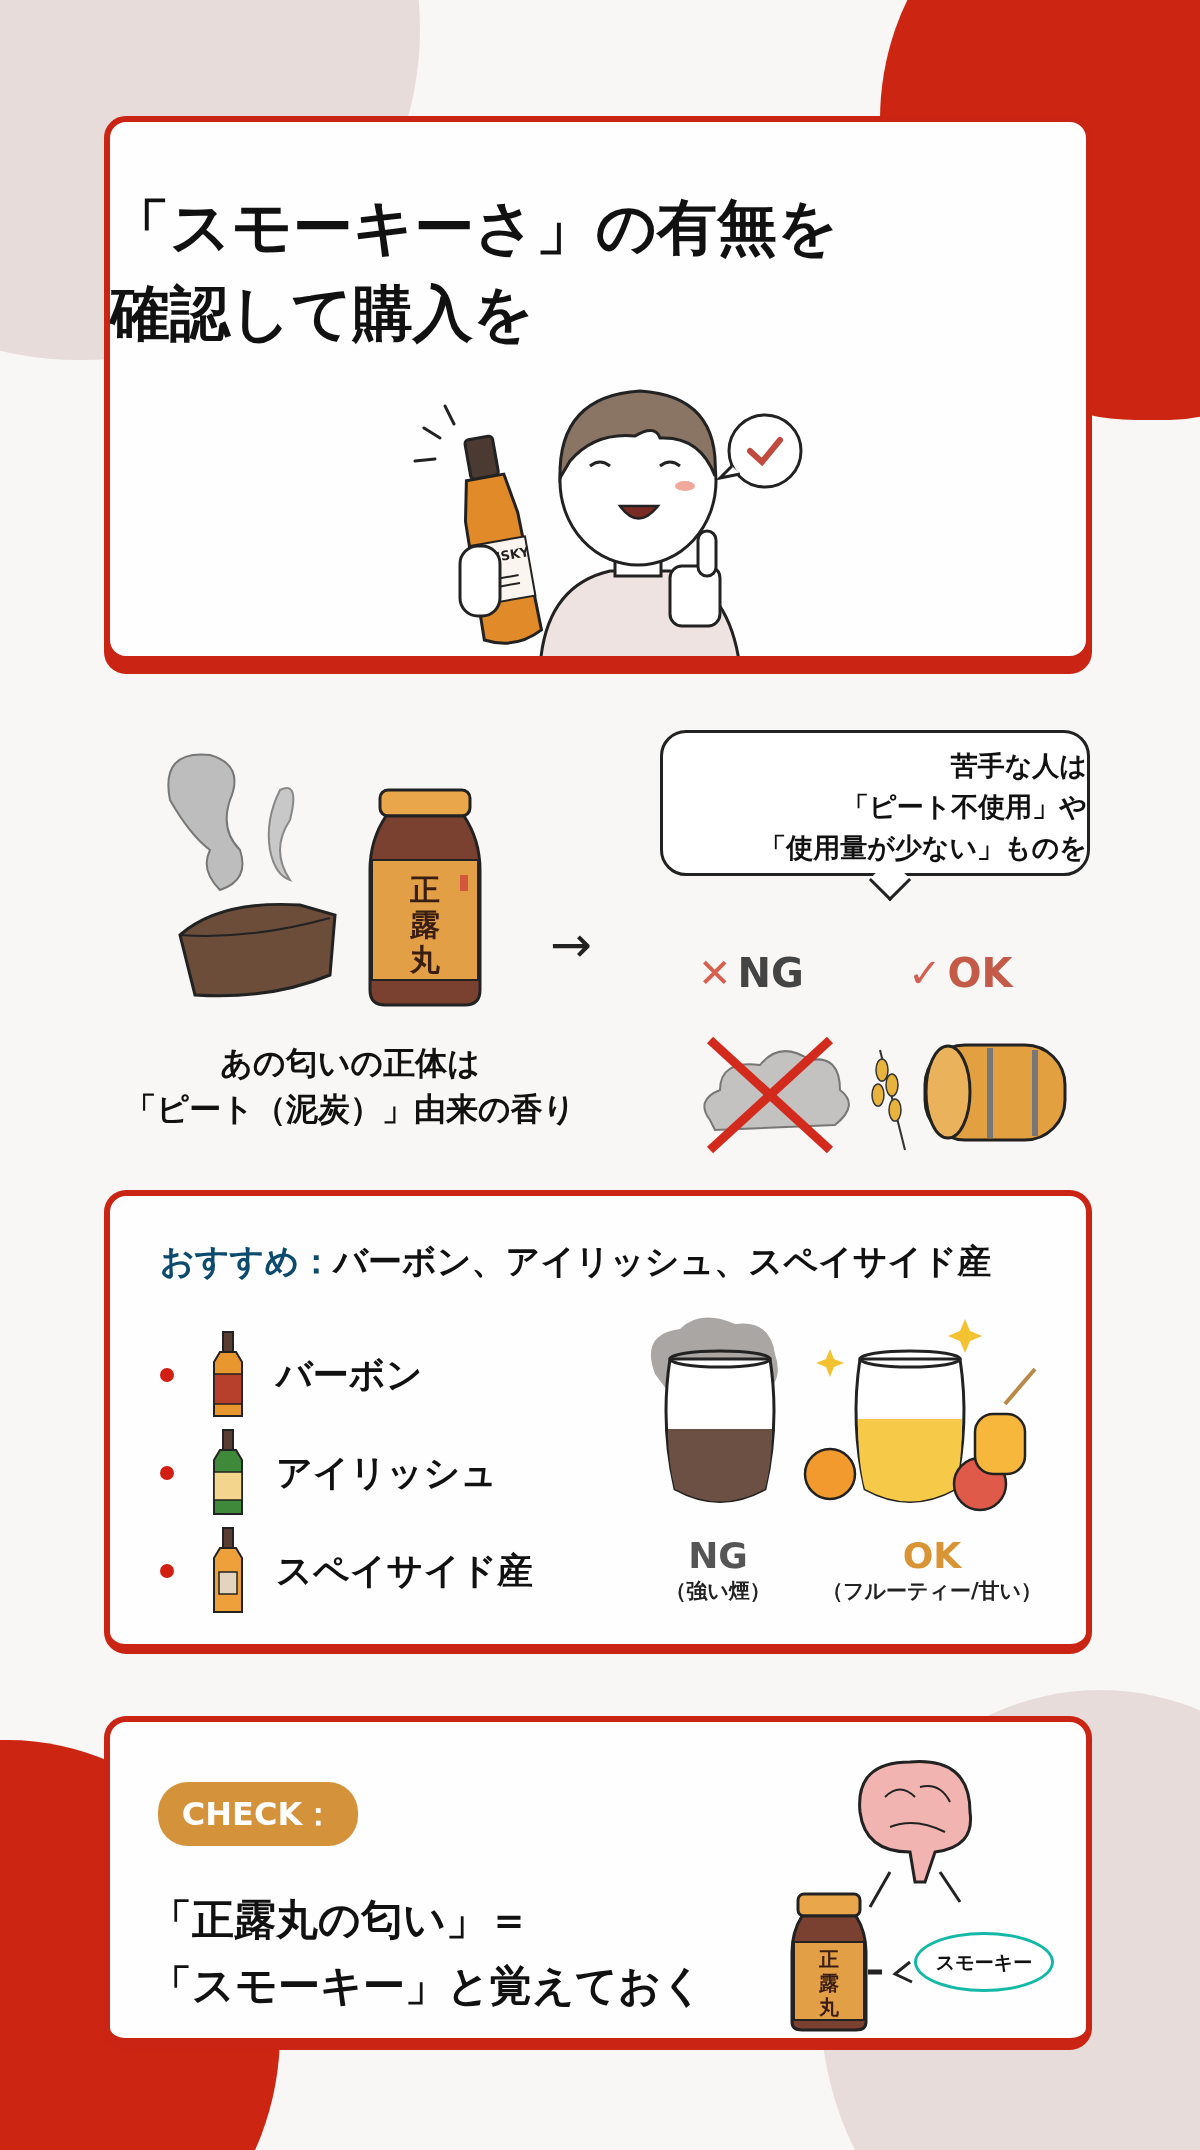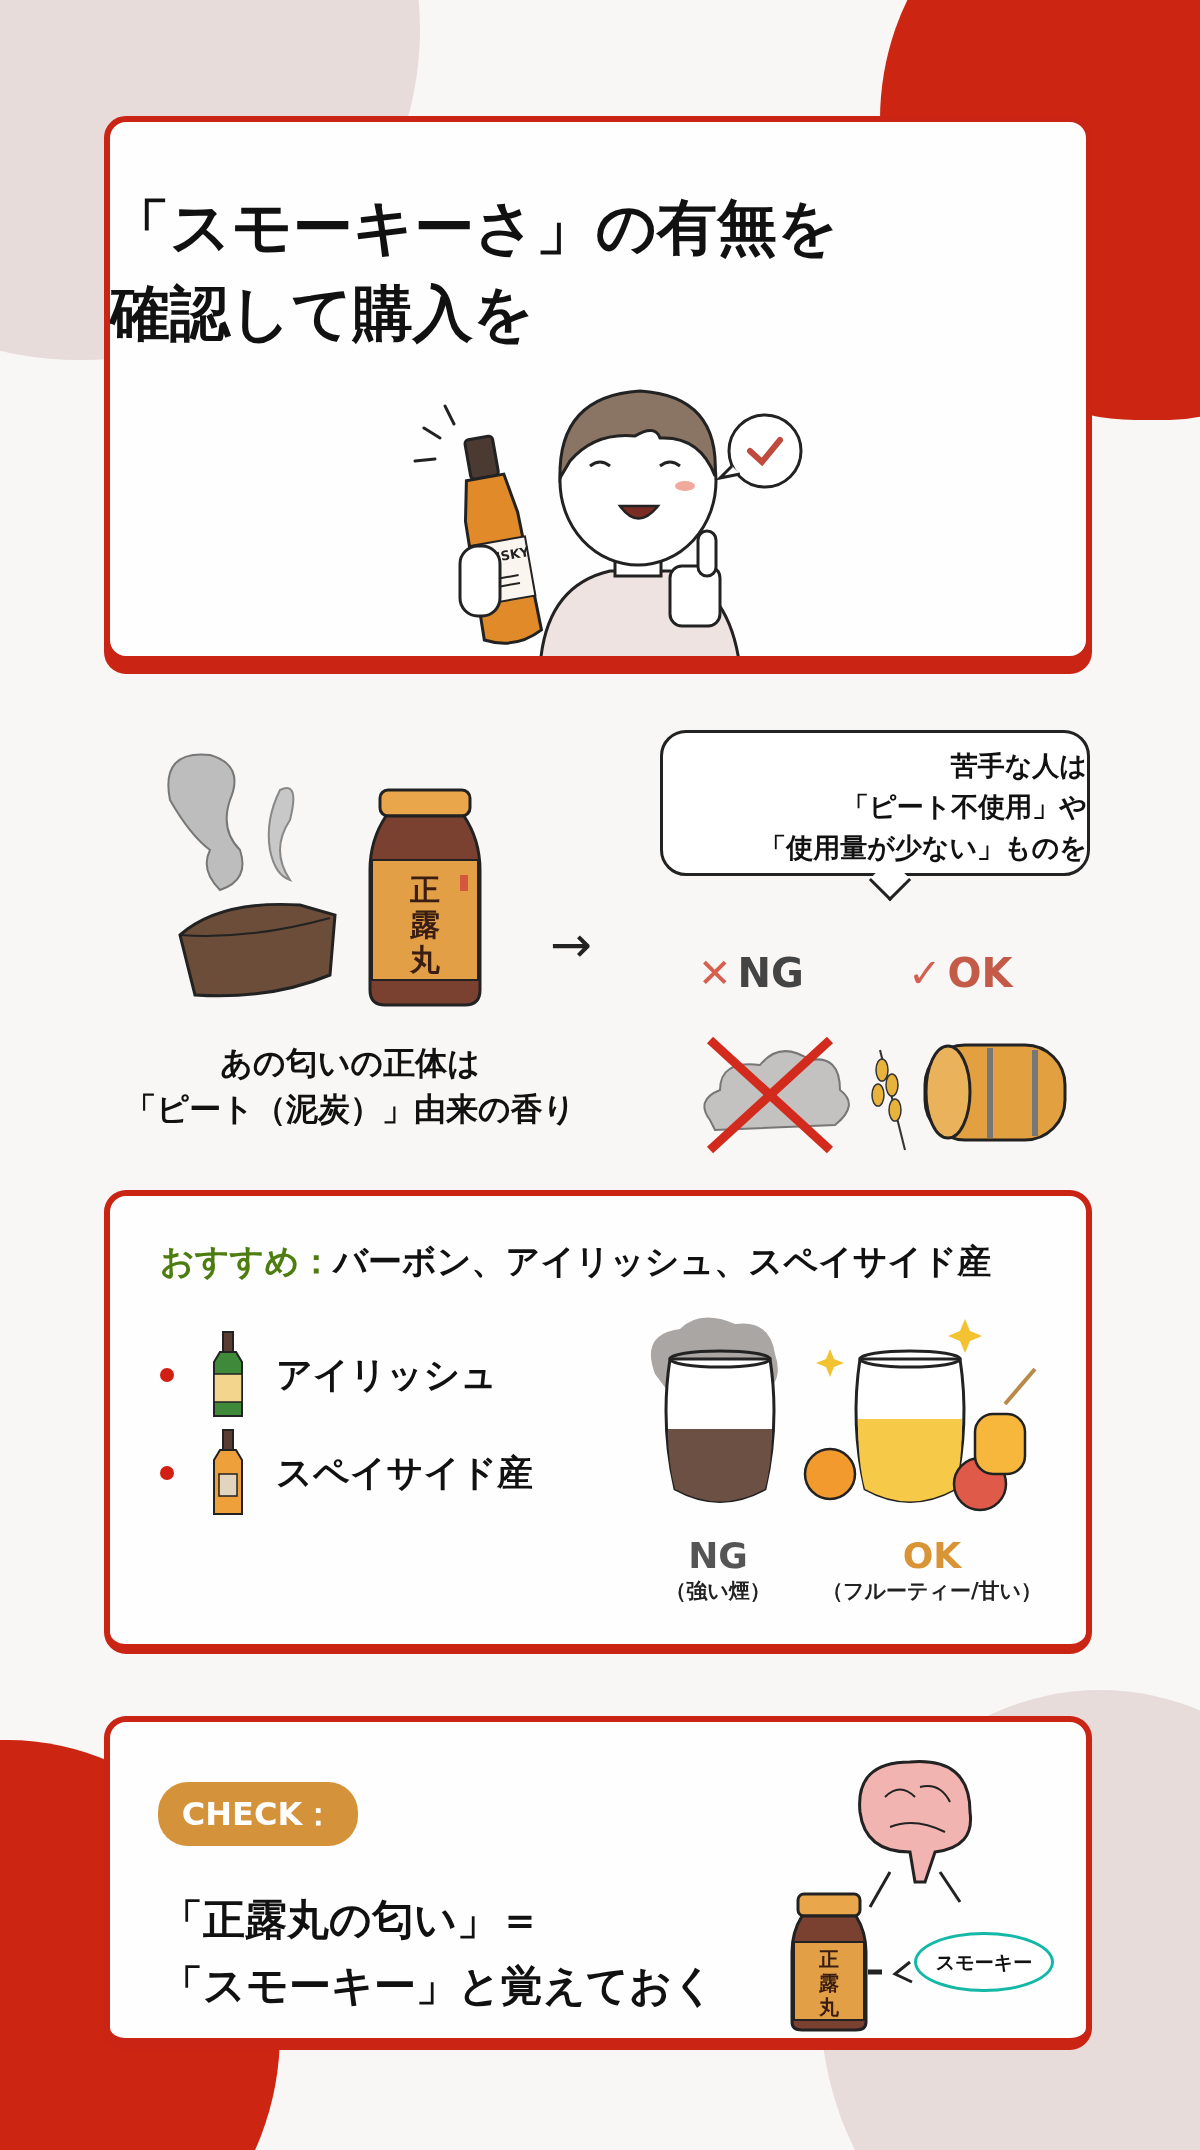--- a/index.html
+++ b/index.html
@@ -50,41 +50,41 @@
   .bubble span { display: block; }
   .bubble-tail { position: absolute; left: 212px; bottom: -22px; width: 30px; height: 30px; background: #fff;
     border-right: 3px solid #222; border-bottom: 3px solid #222; transform: rotate(45deg); }
   .verdict { position: absolute; top: 250px; font-weight: bold; font-size: 40px; display: flex; align-items: center; gap: 6px; }
   .verdict-ng { left: 698px; color: #444; }
   .verdict-ok { left: 908px; color: #c45a48; }
   .verdict .mark { color: #d5604f; font-size: 40px; }
   .verdict-illus { position: absolute; left: 690px; top: 310px; width: 400px; height: 150px; }
 
   .rec-head { position: absolute; left: 50px; top: 40px; font-weight: bold; font-size: 34px; line-height: 50px; white-space: nowrap; }
-  .rec-head .accent { color: #4d7c0f; }
+  .rec-head .accent { color: #0c4a6e; }
   .rec-list { position: absolute; left: 50px; top: 130px; list-style: none; }
   .rec-item { display: flex; align-items: center; height: 98px; }
   .rec-dot { width: 14px; height: 14px; border-radius: 50%; background: #d11f14; margin-right: 36px; }
   .rec-bottle { width: 36px; height: 90px; margin-right: 30px; }
   .rec-label { font-weight: bold; font-size: 36px; }
   .rec-illus { position: absolute; left: 530px; top: 118px; width: 420px; height: 220px; }
   .glass-label { position: absolute; top: 340px; text-align: center; font-weight: bold; }
   .glass-label .big { display: block; font-size: 36px; line-height: 40px; }
   .glass-label .small { display: block; font-size: 21px; line-height: 30px; color: #222; }
   .gl-ng { left: 528px; width: 160px; }
   .gl-ng .big { color: #555; }
   .gl-ok { left: 692px; width: 260px; }
   .gl-ok .big { color: #d99435; }
 
   .check-badge {
     position: absolute; left: 48px; top: 60px; width: 200px; height: 64px; border-radius: 30px;
     background: #d4923a; color: #fff; font-weight: bold; font-size: 32px; line-height: 64px; text-align: center;
   }
   .check-text { position: absolute; left: 40px; top: 165px; font-weight: bold; font-size: 42px; line-height: 66px; }
-  .check-text span { display: block; margin-left: 11px; }
+  .check-text span { display: block; }
   .check-illus { position: absolute; left: 640px; top: 20px; width: 320px; height: 290px; }
   .smoky-bubble { position: absolute; left: 804px; top: 210px; width: 140px; height: 60px;
     border: 3px solid #14b8a6; border-radius: 50%; background: #fff; font-weight: bold; font-size: 19px; line-height: 54px; text-align: center; }
 </style>
 </head>
 <body>
 
 <div class="blob blob-tl"></div>
 <div class="blob blob-tr"></div>
 <div class="blob blob-bl"></div>
@@ -193,20 +193,29 @@
       <line x1="345" y1="40" x2="345" y2="126" stroke="#777" stroke-width="6"></line>
     </g>
   </svg>
 </section>
 
 <section class="card card-rec">
   <div class="rec-head">
     <span class="accent">おすすめ：</span><span>バーボン、アイリッシュ、スペイサイド産</span>
   </div>
   <ul class="rec-list">
+    <li class="rec-item">
+      <span class="rec-dot"></span>
+      <svg class="rec-bottle" viewBox="0 0 36 90">
+        <rect x="13" y="2" width="10" height="20" fill="#5a3d32" stroke="#222" stroke-width="2"></rect>
+        <path d="M10 22 L26 22 L32 32 L32 86 L4 86 L4 32 Z" fill="#e8972e" stroke="#222" stroke-width="2"></path>
+        <rect x="4" y="44" width="28" height="30" fill="#b6402b" stroke="#222" stroke-width="1.5"></rect>
+      </svg>
+      <span class="rec-label">バーボン</span>
+    </li>
     <li class="rec-item">
       <span class="rec-dot"></span>
       <svg class="rec-bottle" viewBox="0 0 36 90">
         <rect x="13" y="2" width="10" height="20" fill="#5a3d32" stroke="#222" stroke-width="2"></rect>
         <path d="M10 22 L26 22 L32 32 L32 86 L4 86 L4 32 Z" fill="#3e8a3a" stroke="#222" stroke-width="2"></path>
         <rect x="4" y="44" width="28" height="28" fill="#f3d58e" stroke="#222" stroke-width="1.5"></rect>
       </svg>
       <span class="rec-label">アイリッシュ</span>
     </li>
     <li class="rec-item">

